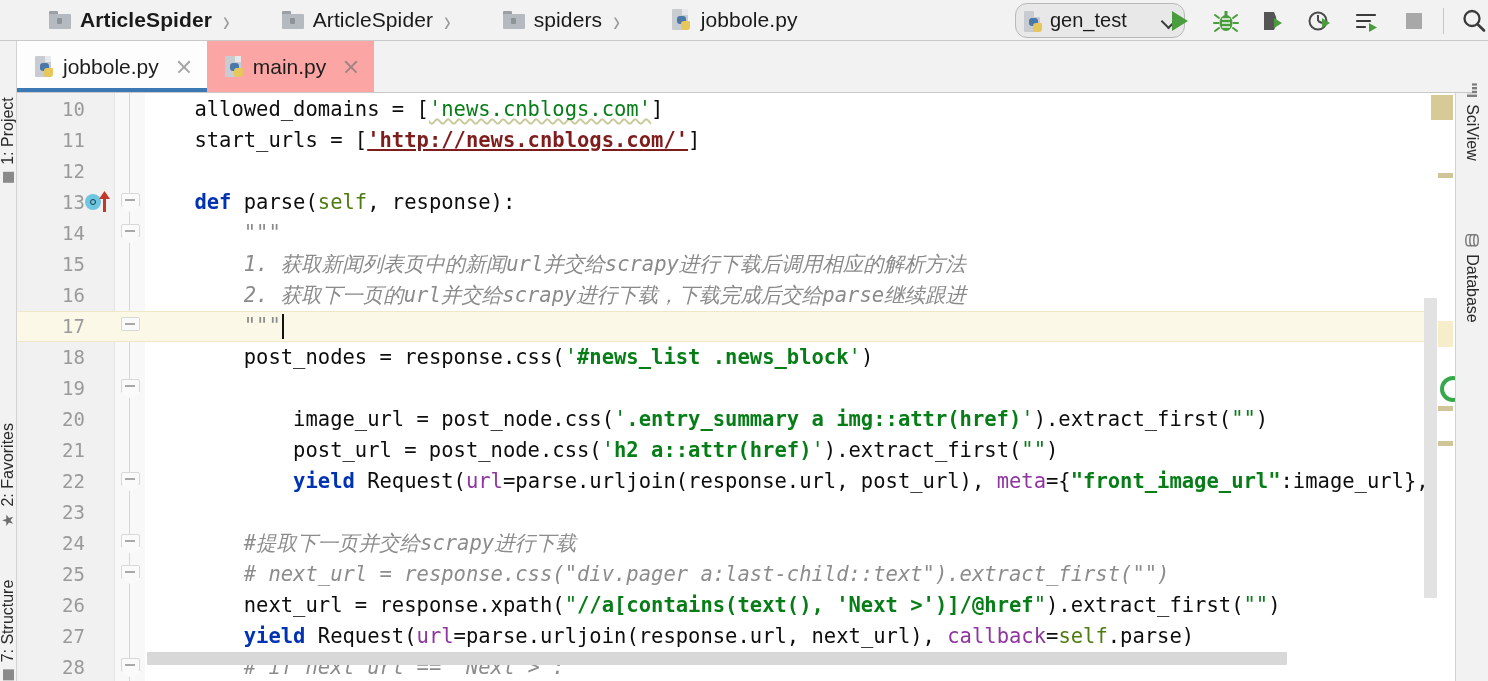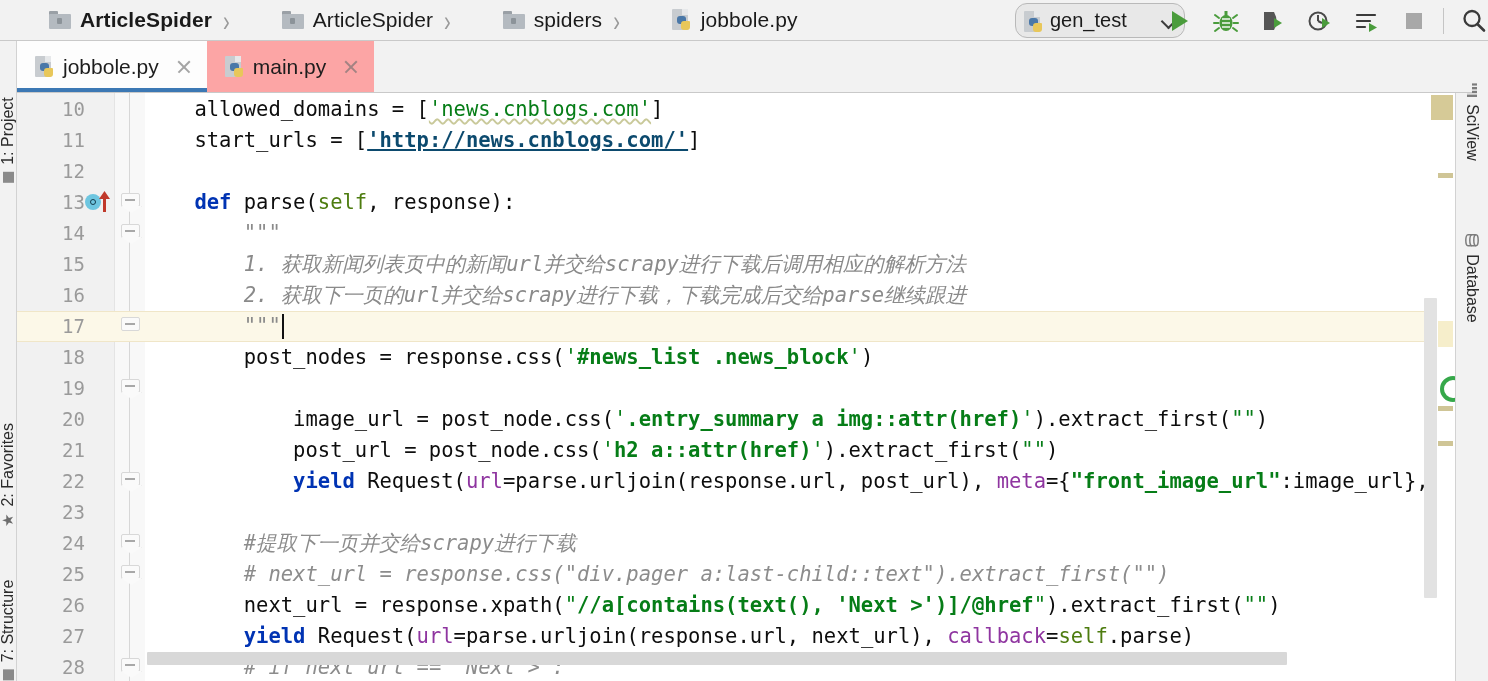--- a/index.html
+++ b/index.html
@@ -182,21 +182,21 @@
   .selfk{ color: #4d7c0f; }
   .kwarg{ color: #8f35a0; }
   .com  { color: #8c8c8c; font-style: italic; }
   .doc  { color: #8a8a8a; font-style: italic; }
   .docq { color: #8a8a8a; }
 
   .wavy {
     text-decoration: underline wavy #c9c99a;
     text-decoration-skip-ink: none;
   }
-  .linkstr { color: #0c4a6e; font-weight: bold; text-decoration: underline; }
+  .linkstr { color: #7f1d1d; font-weight: bold; text-decoration: underline; }
 
   
   .fold-mark {
     position: absolute; left: 104px; width: 19px; height: 19px;
   }
   .fold-mark .hex {
     position: absolute; left: 0; top: 0; width: 19px; height: 14px;
     background: #fafafa; border: 1px solid #d8d8d8; border-radius: 2px;
   }
   .fold-mark.open .hex:after {

